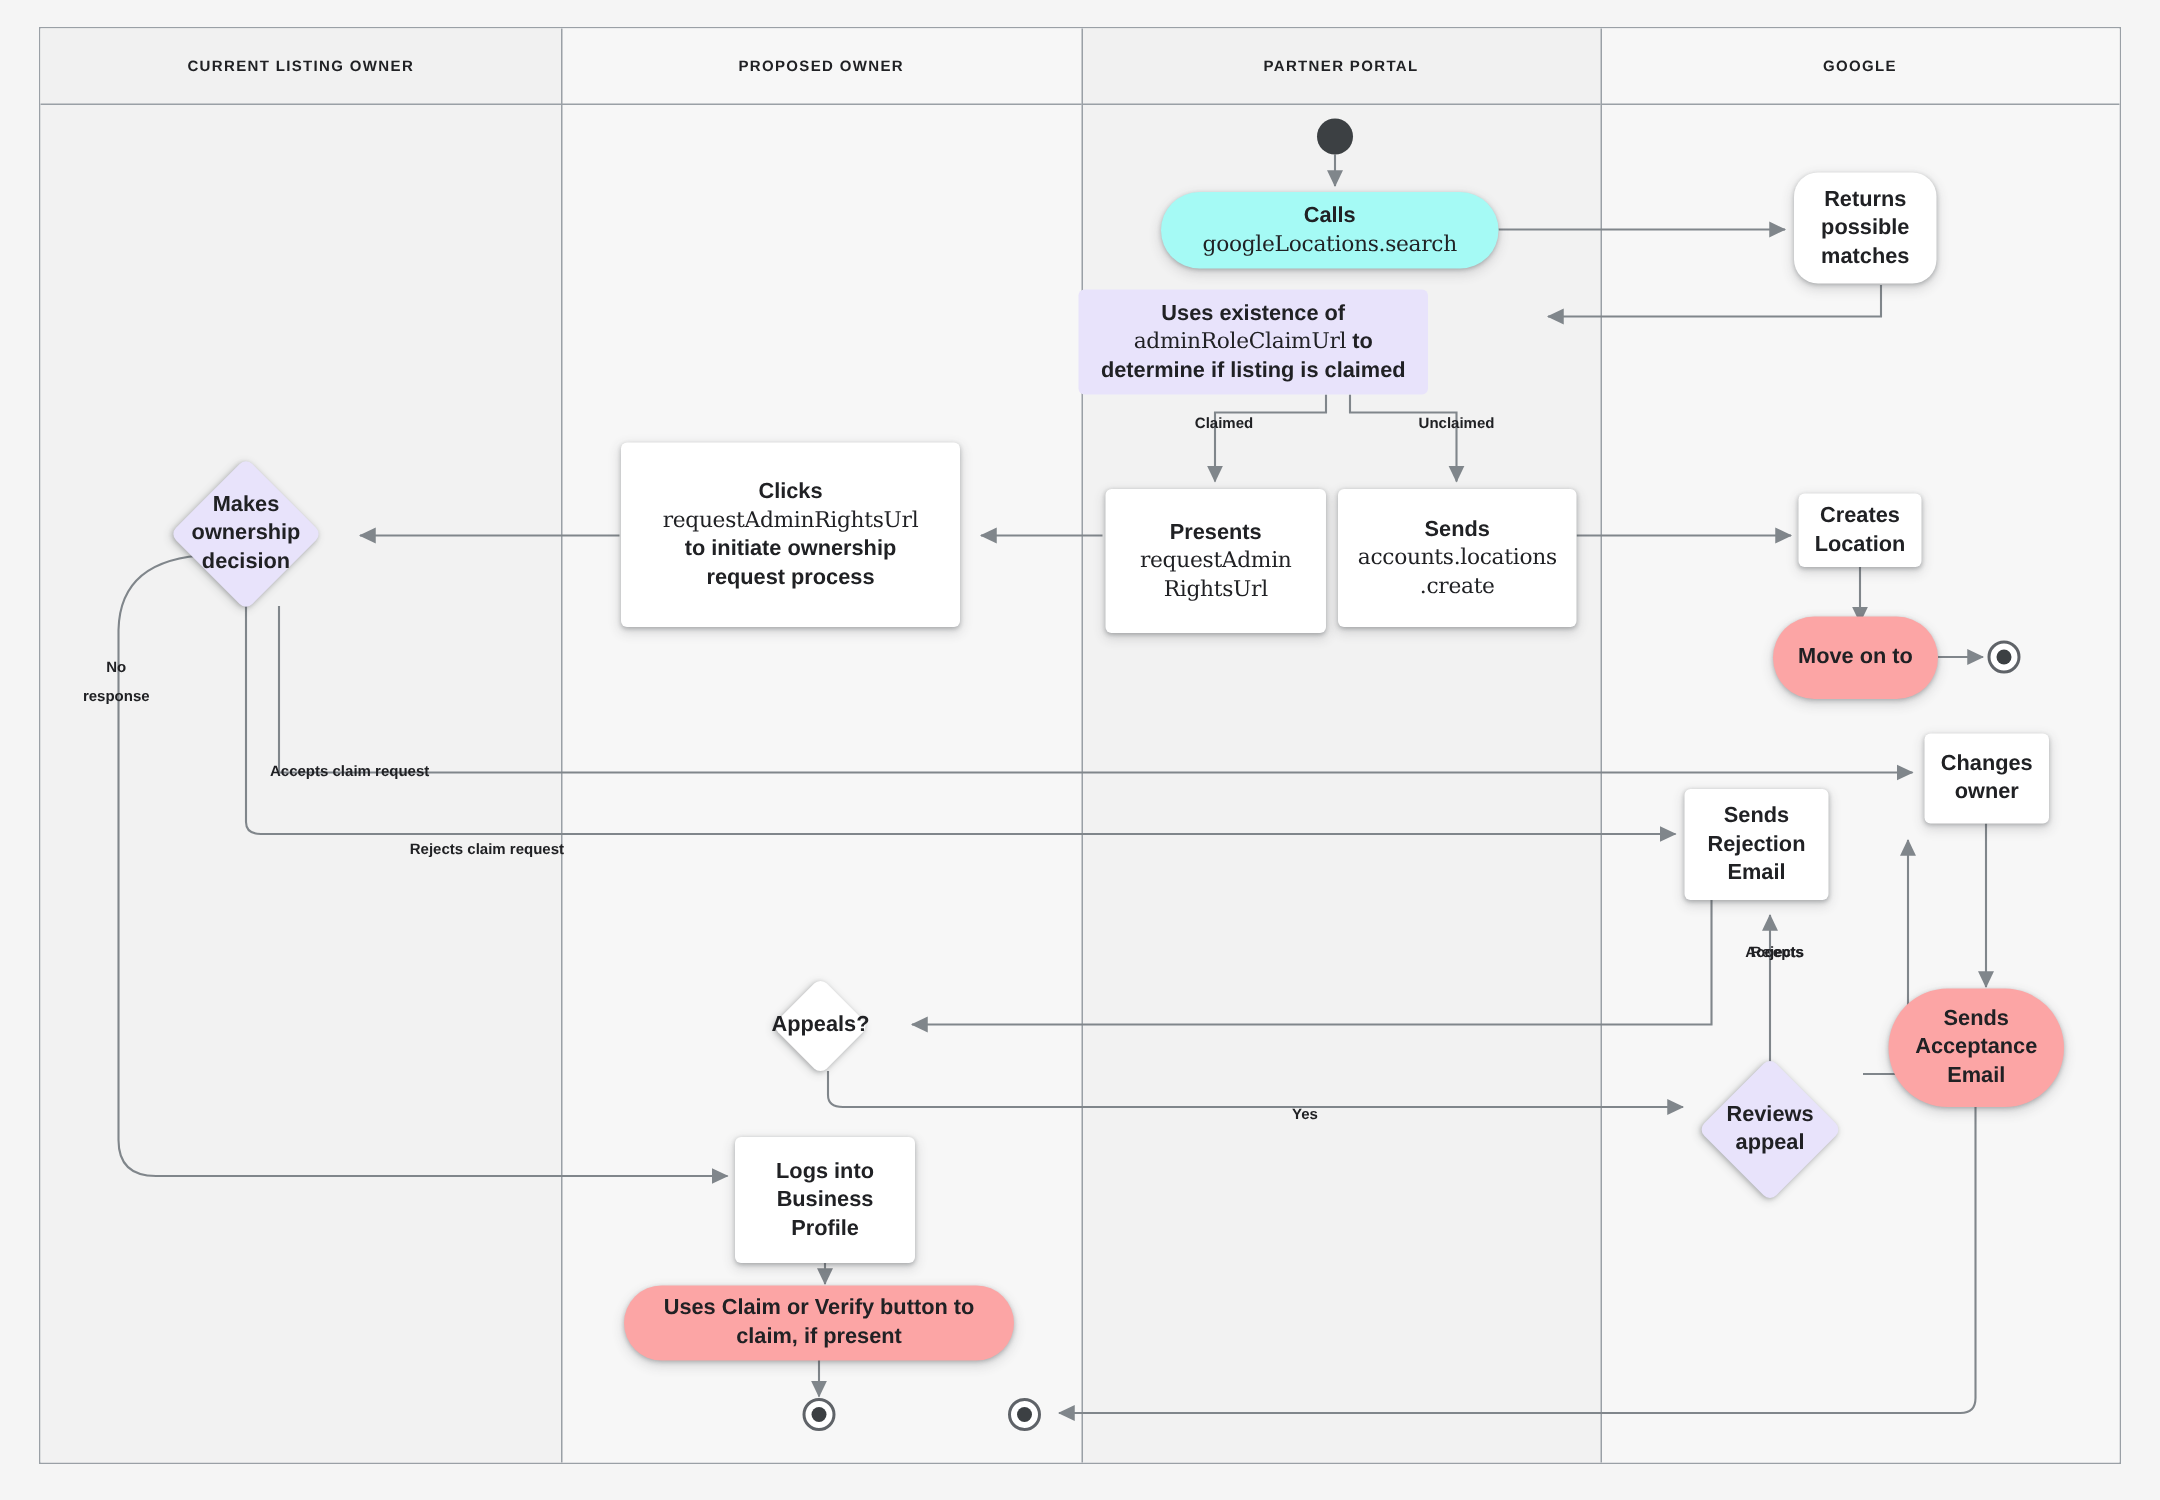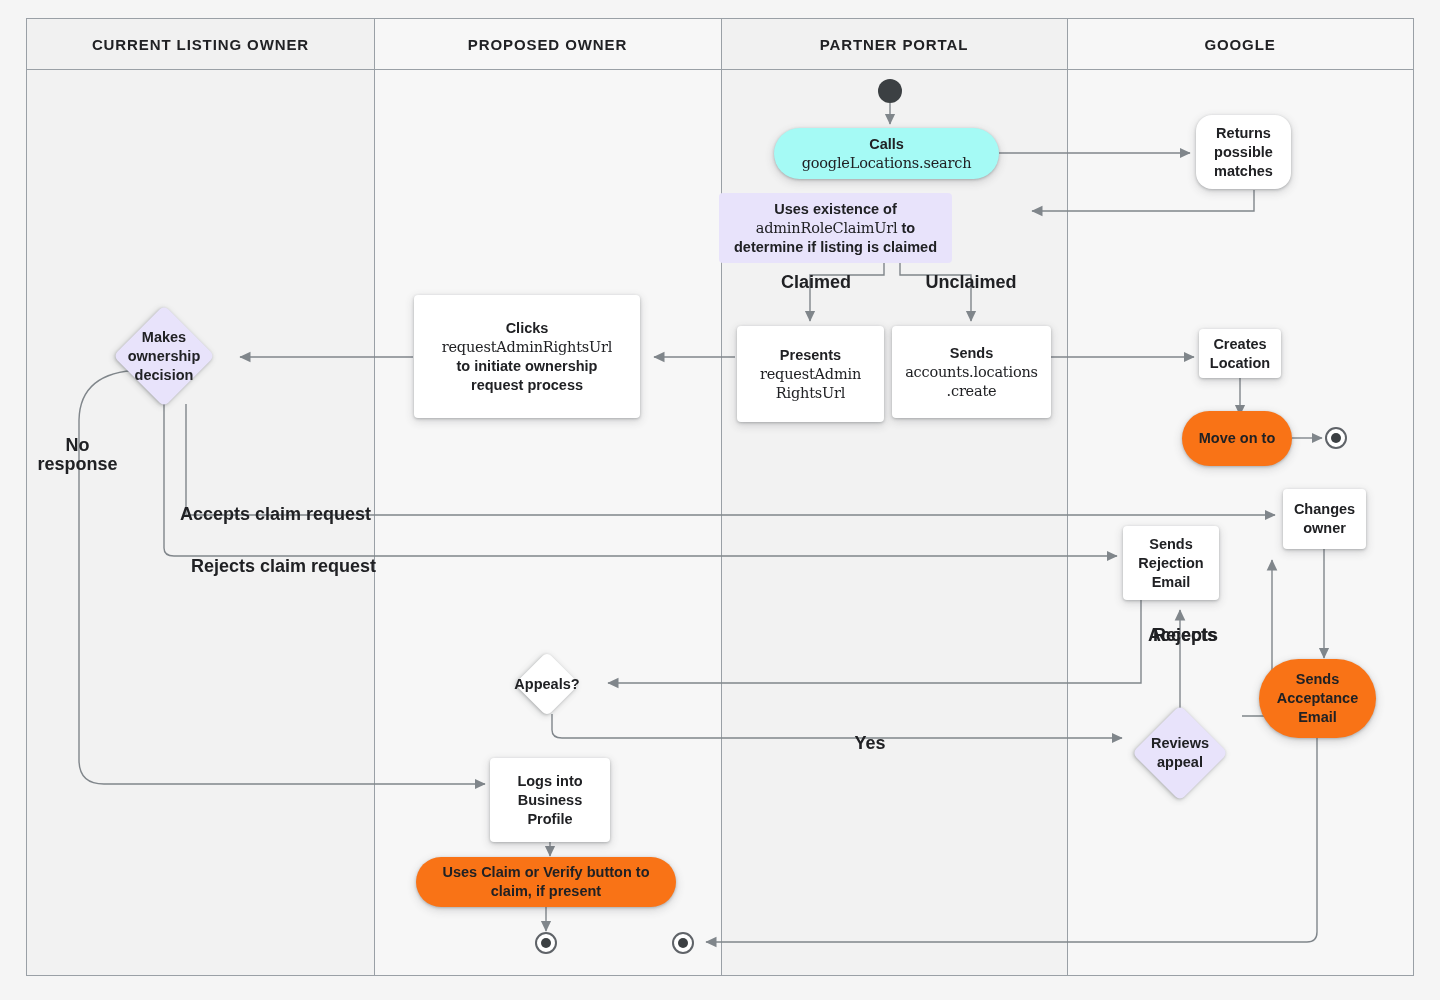--- a/index.html
+++ b/index.html
@@ -10,57 +10,57 @@
   .lane-frame{position:absolute;left:26px;top:18px;width:1388px;height:958px;
     border:1px solid #9aa0a6;box-sizing:border-box;}
   .lane-col{position:absolute;top:0;height:100%;box-sizing:border-box;}
   .lane-col.alt{background:#f2f2f2;}
   .lane-col.plain{background:#f7f7f7;}
   .lane-div{position:absolute;top:0;height:100%;width:1px;background:#9aa0a6;}
   .lane-head{position:absolute;top:0;height:51px;box-sizing:border-box;
     border-bottom:1px solid #9aa0a6;display:flex;align-items:center;justify-content:center;}
   .lane-head.alt{background:#f1f1f1;}
   .lane-head.plain{background:#f7f7f7;}
-  .lane-head span{font-size:15px;font-weight:700;letter-spacing:.9px;color:#202124;}
+  .lane-head span{font-size:10px;font-weight:700;letter-spacing:.9px;color:#202124;}
 
   
   #wires{position:absolute;left:0;top:0;width:1440px;height:1000px;pointer-events:none;}
 
   
   .node{position:absolute;box-sizing:border-box;display:flex;align-items:center;
     justify-content:center;text-align:center;color:#202124;}
   .box{background:#fff;border-radius:4px;
     box-shadow:0 1px 3px rgba(60,64,67,.32),0 3px 8px 1px rgba(60,64,67,.16);}
   .pill{border-radius:999px;
     box-shadow:0 1px 3px rgba(60,64,67,.32),0 3px 8px 1px rgba(60,64,67,.16);}
   .flat{border-radius:4px;}
   .cyan{background:#a5faf5;}
   .lav{background:#e8e3fb;}
-  .pink{background:#f97316;}
+  .pink{background:#fca5a5;}
   .white{background:#fff;}
   .node .txt{font-size:14.5px;font-weight:700;line-height:19px;padding:0 8px;}
   .mono{font-family:"DejaVu Serif",serif;font-weight:400;letter-spacing:-.2px;}
 
   
   .diamond{position:absolute;}
   .diamond .shape{position:absolute;left:0;top:0;width:100%;height:100%;
     transform:rotate(45deg);border-radius:6px;
     box-shadow:0 1px 3px rgba(60,64,67,.3),0 2px 6px 1px rgba(60,64,67,.14);}
   .diamond .lbl{position:absolute;left:-22px;right:-22px;top:50%;transform:translateY(-50%);
     text-align:center;font-size:14.5px;font-weight:700;line-height:19px;color:#202124;}
 
   
   .dot-start{position:absolute;width:24px;height:24px;border-radius:50%;background:#3c4043;}
   .dot-end{position:absolute;width:22px;height:22px;border-radius:50%;background:#fff;
     border:2px solid #5f6368;box-sizing:border-box;}
   .dot-end::after{content:"";position:absolute;left:4px;top:4px;width:10px;height:10px;
     border-radius:50%;background:#3c4043;}
 
   
-  .elbl{position:absolute;font-size:18px;font-weight:700;color:#202124;
+  .elbl{position:absolute;font-size:10px;font-weight:700;color:#202124;
     line-height:19px;text-align:center;background:transparent;white-space:pre;}
 </style>
 </head>
 <body>
 
 <div id="stage">
 
   <div class="lane-frame">
     <div class="lane-col alt" style="left:0;width:347px;"></div>
     <div class="lane-col plain" style="left:347px;width:347px;"></div>

